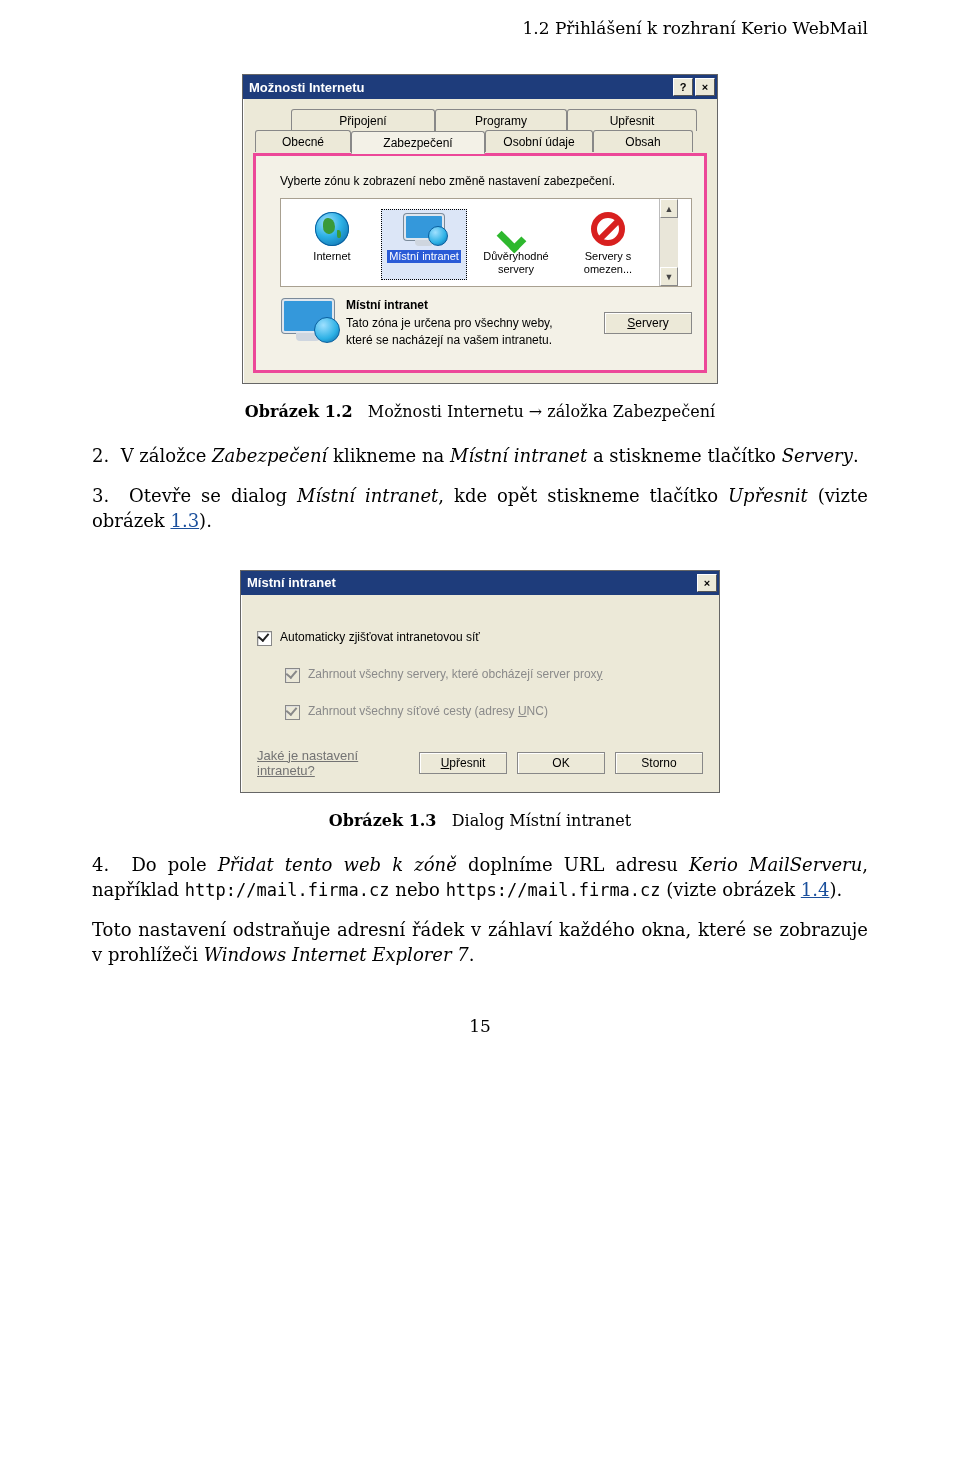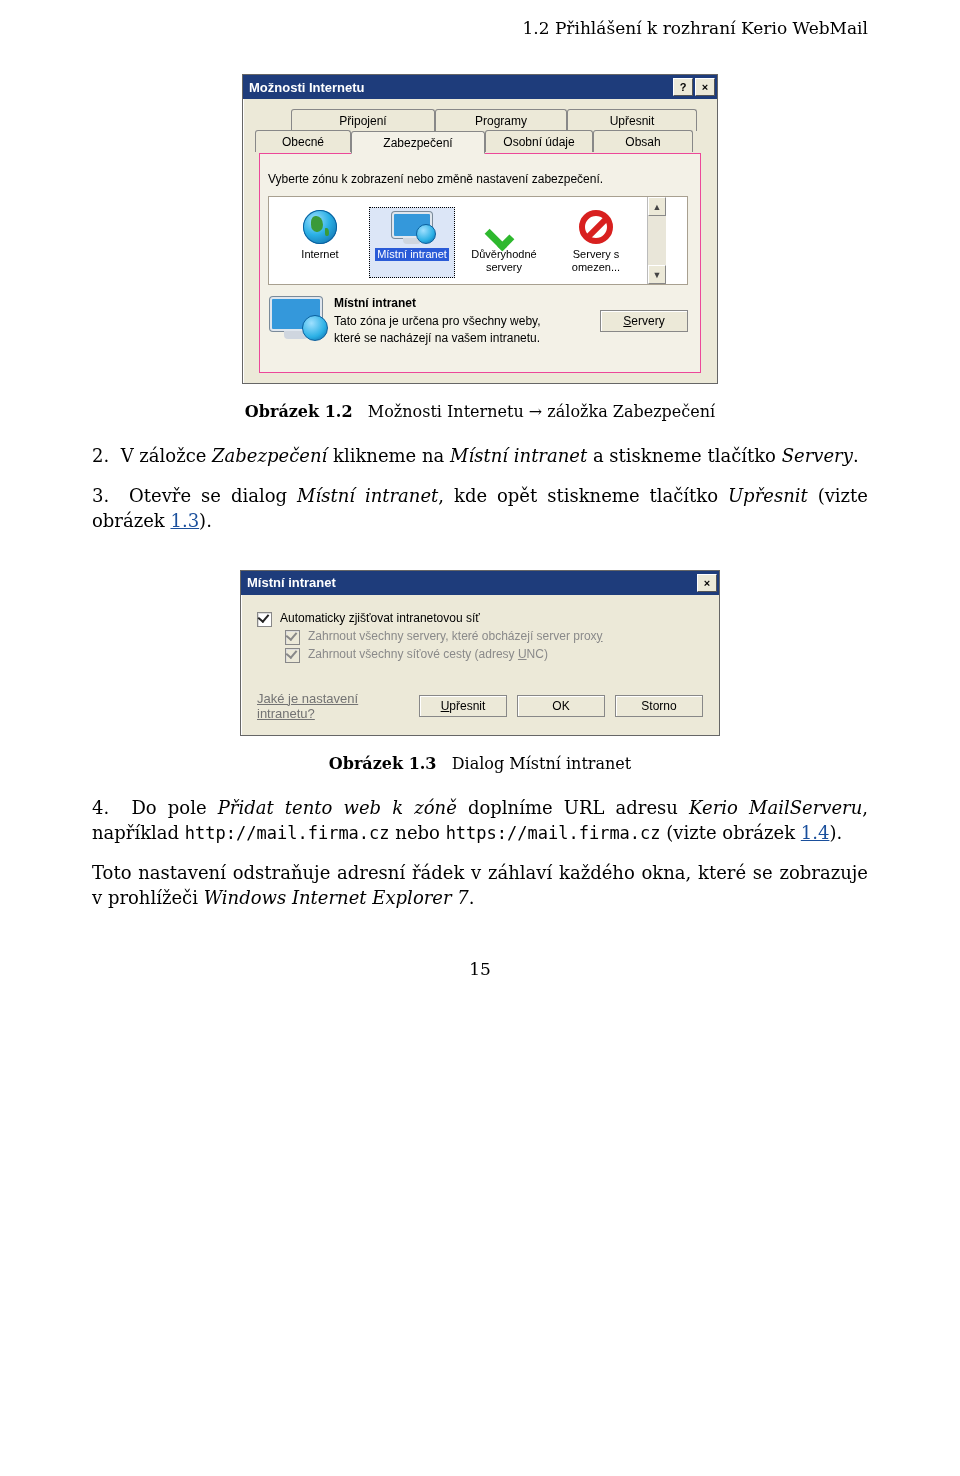--- a/index.html
+++ b/index.html
@@ -83,24 +83,24 @@
   }
   .tab.active {
     background: #f3f1e7;
     position: relative;
     top: 1px;
     height: 23px;
     border-bottom: 1px solid #f3f1e7;
     font-weight: normal;
   }
   .tab-pane {
-    border: 1px solid #ec4899;
+    border: 3px solid #ec4899;
     background: #f3f1e7;
-    margin: 0 6px;
-    padding: 18px 12px 12px 8px;
+    margin: 0 0;
+    padding: 18px 12px 12px 24px;
     min-height: 220px;
     box-sizing: border-box;
   }
   .zone-row {
     border: 1px solid #a8a090;
     background: #fff;
     display: flex;
     gap: 6px;
     padding: 10px 8px 6px 8px;
     margin-top: 10px;
@@ -189,21 +189,21 @@
     font-size:12px; padding:3px 0;
     min-width:86px; text-align:center;
   }
   .underline-letter { text-decoration: underline; }
 
   
   .dlg2 { width: 478px; }
   .dlg2 .dlg-body { padding: 14px 16px 14px 16px; }
   .dlg2 .toprow { display:flex; gap:14px; align-items:flex-start; margin-bottom:16px;}
   .dlg2 .toprow .mini-mon { width:44px; flex:none;}
-  .chk-row { display:flex; align-items:flex-start; gap:8px; font-size:12px; margin:2px 0; }
+  .chk-row { display:flex; align-items:flex-start; gap:8px; font-size:12px; margin:21px 0; }
   .chk-row.indent { margin-left:28px; }
   .chk {
     width:13px; height:13px; border:1px solid #888; background:#fff;
     box-shadow: 1px 1px 0 #ddd inset; flex:none; position:relative; margin-top:1px;
   }
   .chk.disabled { background:#ece9d8; }
   .chk.checked::after {
     content:""; position:absolute; left:2px; top:-1px; width:5px; height:8px;
     border-right:2px solid #222; border-bottom:2px solid #222; transform:rotate(40deg);
   }

